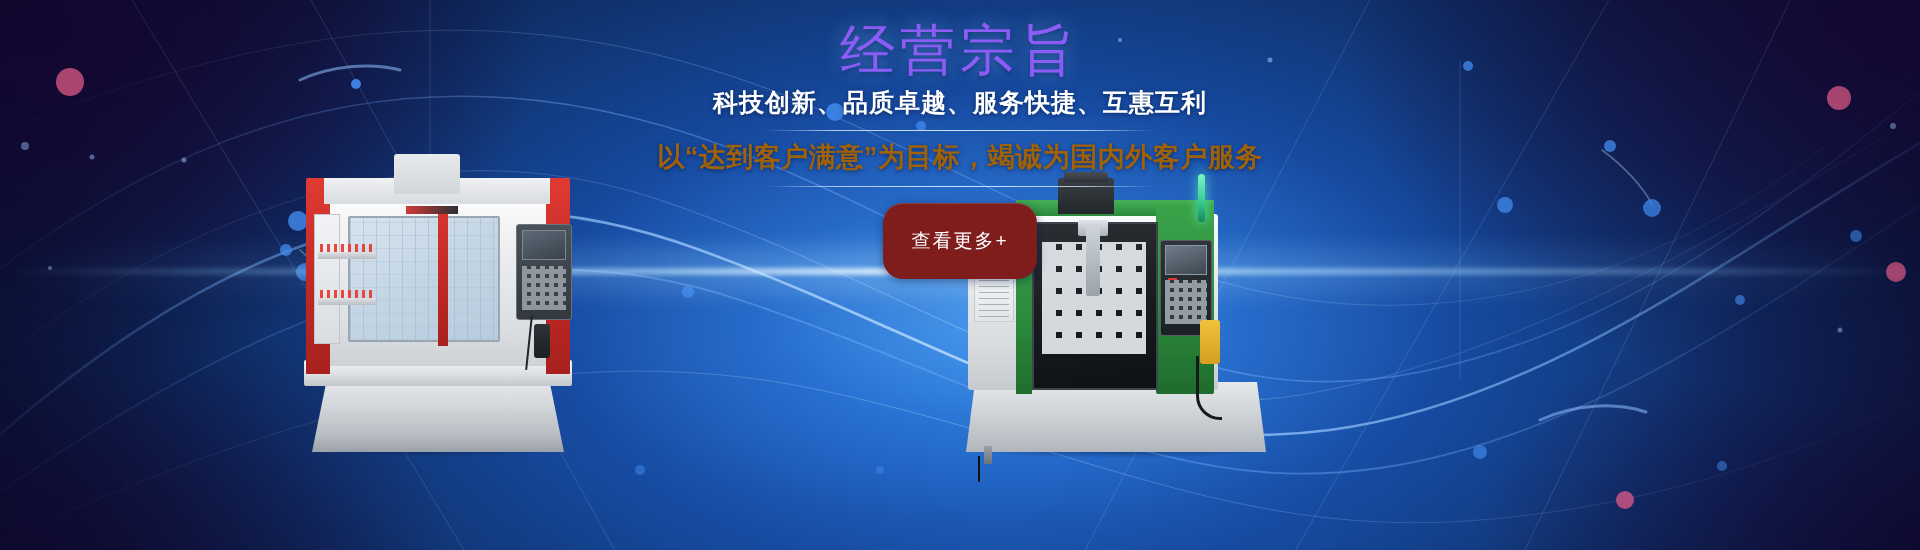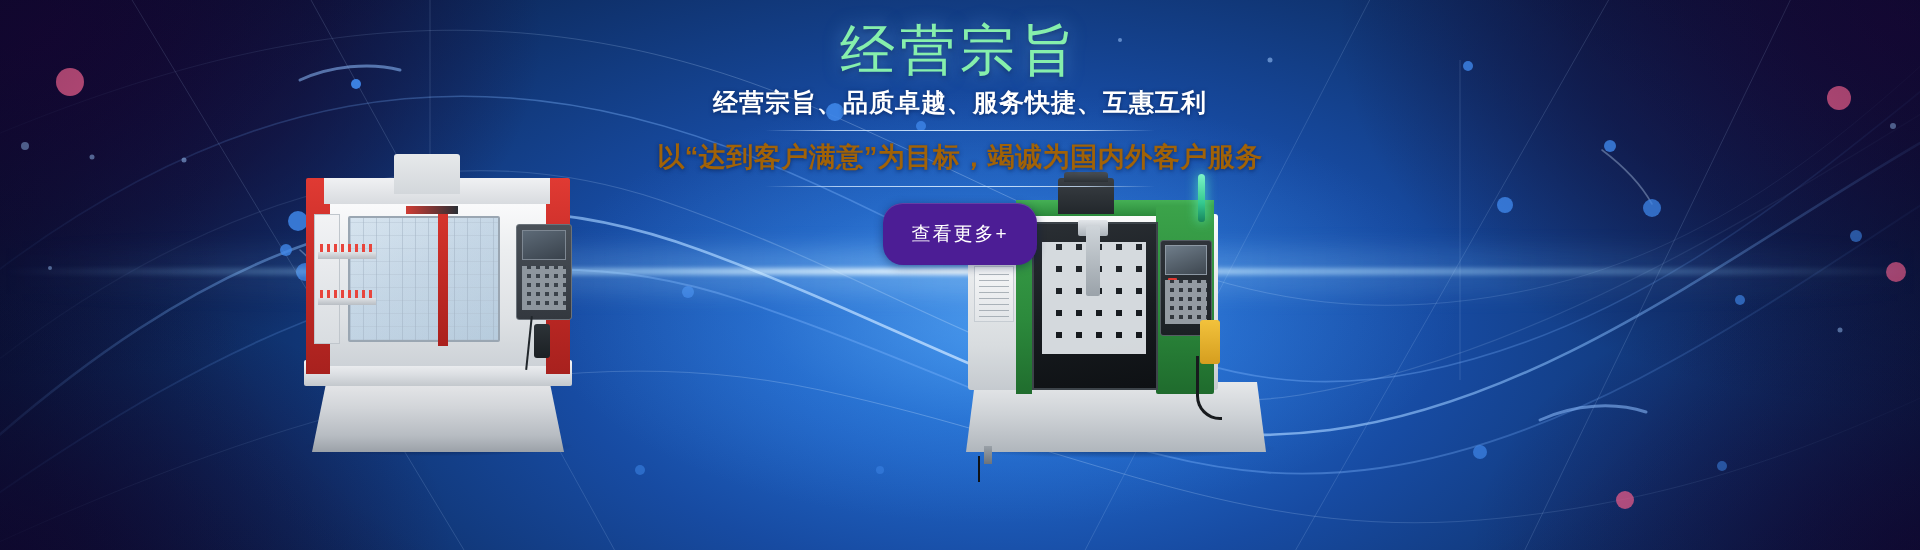--- a/index.html
+++ b/index.html
@@ -68,21 +68,21 @@
 
   .svg-layer{position:absolute;inset:0;width:1920px;height:550px;}
 
   
   .text-block{
     position:absolute;left:0;right:0;top:22px;
     display:flex;flex-direction:column;align-items:center;
     z-index:40;
   }
   .title{
-    font-size:55px;line-height:1.04;color:#86efac;font-weight:400;
+    font-size:55px;line-height:1.04;color:#8b5cf6;font-weight:400;
     letter-spacing:5px;
     text-shadow:0 0 18px rgba(120,190,255,.55),0 2px 5px rgba(0,20,60,.5);
     margin:0 0 8px 0;
   }
   .subtitle{
     font-size:25px;line-height:1.25;color:#ffffff;font-weight:700;
     letter-spacing:1px;
     text-shadow:0 1px 4px rgba(6,30,80,.75);
     margin:0;
   }
@@ -95,23 +95,23 @@
     letter-spacing:.5px;
     text-shadow:0 1px 4px rgba(6,30,80,.75);
     margin:0;
   }
   .rule2{
     width:390px;height:1px;margin:11px 0 16px 0;
     background:linear-gradient(90deg,rgba(200,225,255,0) 0%,rgba(205,228,255,.8) 18%,rgba(215,235,255,.92) 50%,rgba(205,228,255,.8) 82%,rgba(200,225,255,0) 100%);
   }
   .more-btn{
     border:none;cursor:pointer;
-    background:#4c1d95;
+    background:#7f1d1d;
     color:#ffffff;font-size:19px;font-weight:400;letter-spacing:2px;
-    padding:18px 28px;border-radius:20px;
+    padding:25px 28px;border-radius:20px;
     font-family:inherit;
     box-shadow:0 2px 10px rgba(5,25,70,.45), inset 0 1px 0 rgba(255,255,255,.15);
   }
 
   
   .machine{position:absolute;z-index:30;}
 
   
   .ml{left:288px;top:148px;width:312px;height:305px;}
   .ml .base{
@@ -468,21 +468,21 @@
     <div class="ctrl-keys"></div>
     <div class="labels"></div>
     <div class="pendant"></div>
     <div class="cord"></div>
     <div class="foot"></div>
     <div class="cableout"></div>
   </div>
 
   <div class="text-block">
     <h1 class="title">经营宗旨</h1>
-    <p class="subtitle">经营宗旨、品质卓越、服务快捷、互惠互利</p>
+    <p class="subtitle">科技创新、品质卓越、服务快捷、互惠互利</p>
     <div class="rule"></div>
     <p class="tagline">以“达到客户满意”为目标，竭诚为国内外客户服务</p>
     <div class="rule2"></div>
     <button class="more-btn">查看更多+</button>
   </div>
 
   <div class="vignette"></div>
 </div>
 
 </body></html>

